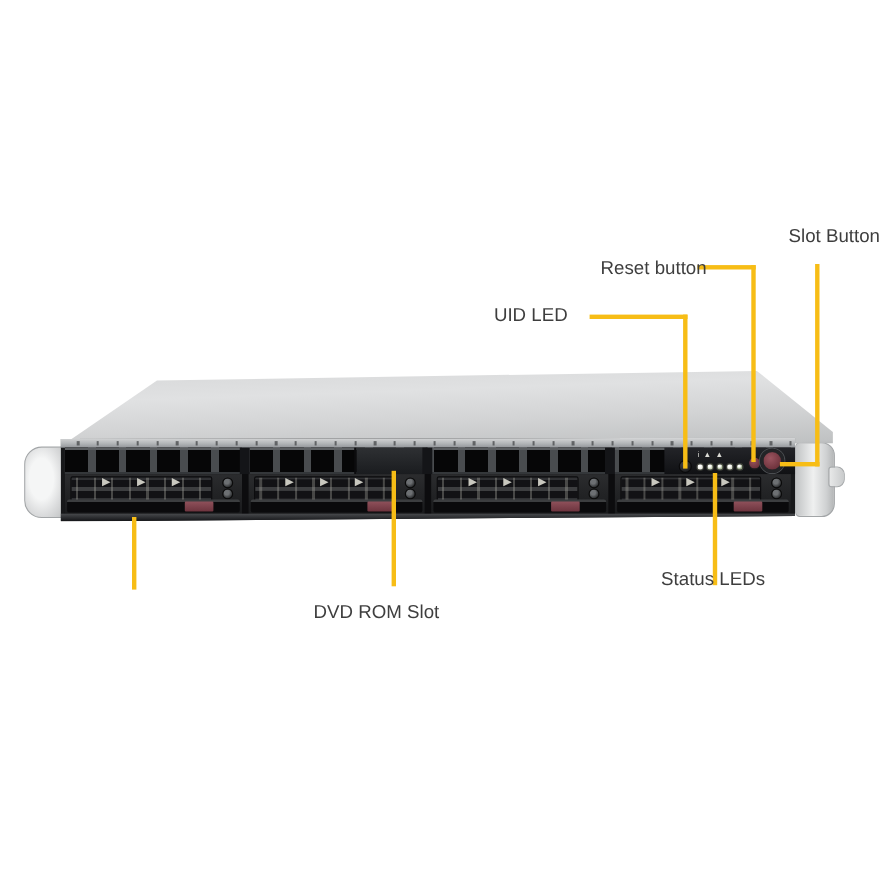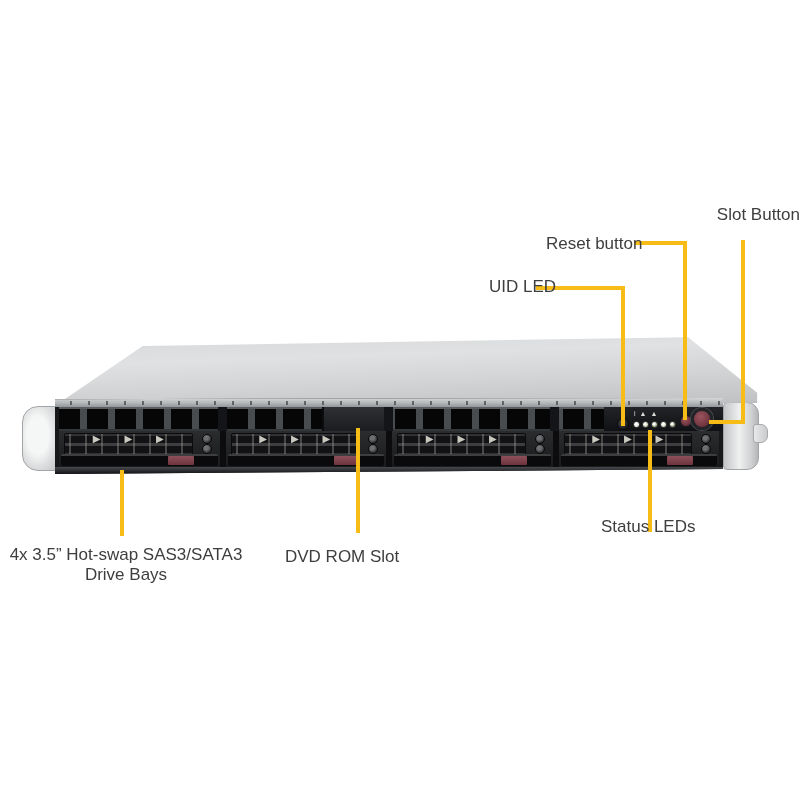--- a/index.html
+++ b/index.html
@@ -84,21 +84,21 @@
   .cl-reset-v{left:683px;top:241px;width:4px;height:179px;}
   .cl-uid-h{left:536px;top:286px;width:89px;height:4px;}
   .cl-uid-v{left:621px;top:286px;width:4px;height:140px;}
   .cl-status-v{left:648px;top:430px;width:4px;height:102px;}
   .cl-dvd-v{left:356px;top:428px;width:4px;height:105px;}
   .cl-bays-v{left:120px;top:470px;width:4px;height:66px;}
 
   .lbl{position:absolute;font-size:17px;line-height:1.18;color:var(--labelcolor);white-space:nowrap;}
   .lbl-power{right:1px;top:205px;}
   .lbl-reset{left:514px;top:234px;margin-left:32px;}
-  .lbl-uid{left:449px;top:277px;margin-left:40px;}
+  .lbl-uid{left:449px;top:277px;}
   .lbl-status{left:601px;top:517px;}
   .lbl-dvd{left:285px;top:547px;}
   .lbl-bays{left:0px;top:545px;width:252px;text-align:center;white-space:normal;}
 </style>
 </head>
 <body>
 
 <div class="canvas">
 
   <div class="server">
@@ -198,17 +198,13 @@
   <div class="cl cl-uid-v"></div>
   <div class="cl cl-status-v"></div>
   <div class="cl cl-dvd-v"></div>
   <div class="cl cl-bays-v"></div>
 
   <div class="lbl lbl-power">Slot Button</div>
   <div class="lbl lbl-reset">Reset button</div>
   <div class="lbl lbl-uid">UID LED</div>
   <div class="lbl lbl-status">Status LEDs</div>
   <div class="lbl lbl-dvd">DVD ROM Slot</div>
-  <div class="lbl lbl-bays">
-    <div>4x 3.5” Hot-swap SAS3/SATA3</div>
-    <div>Drive Bays</div>
-  </div>
 </div>
 
 </body></html>

